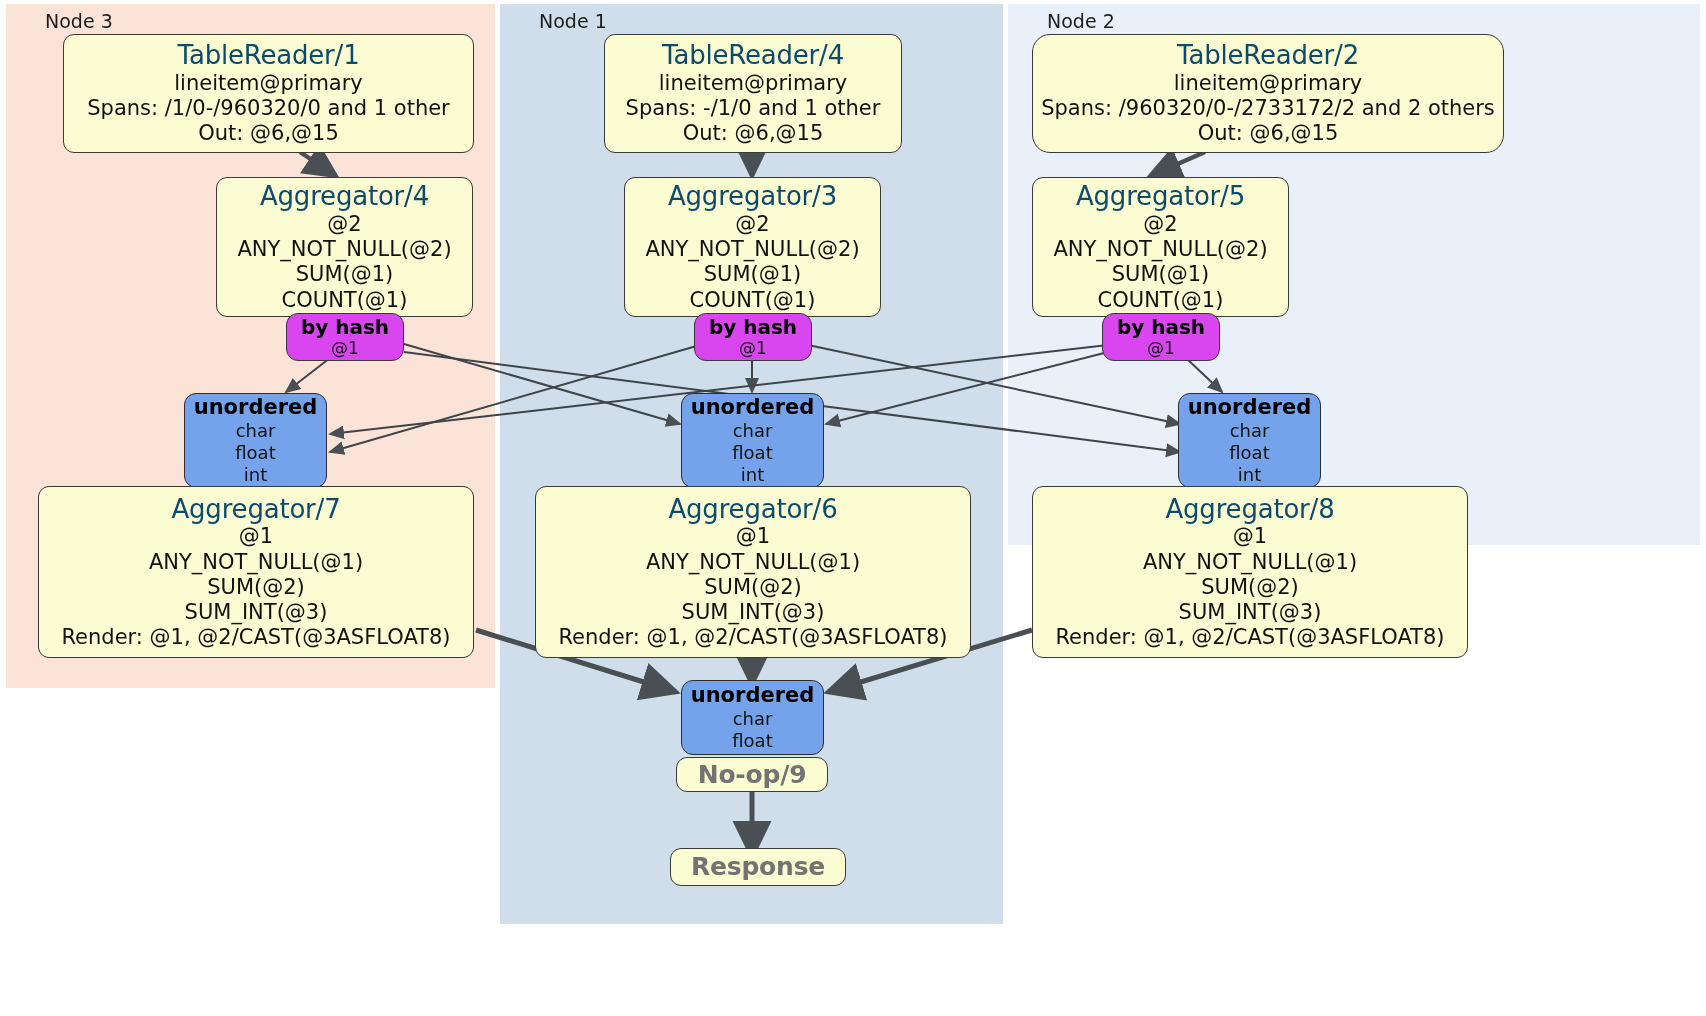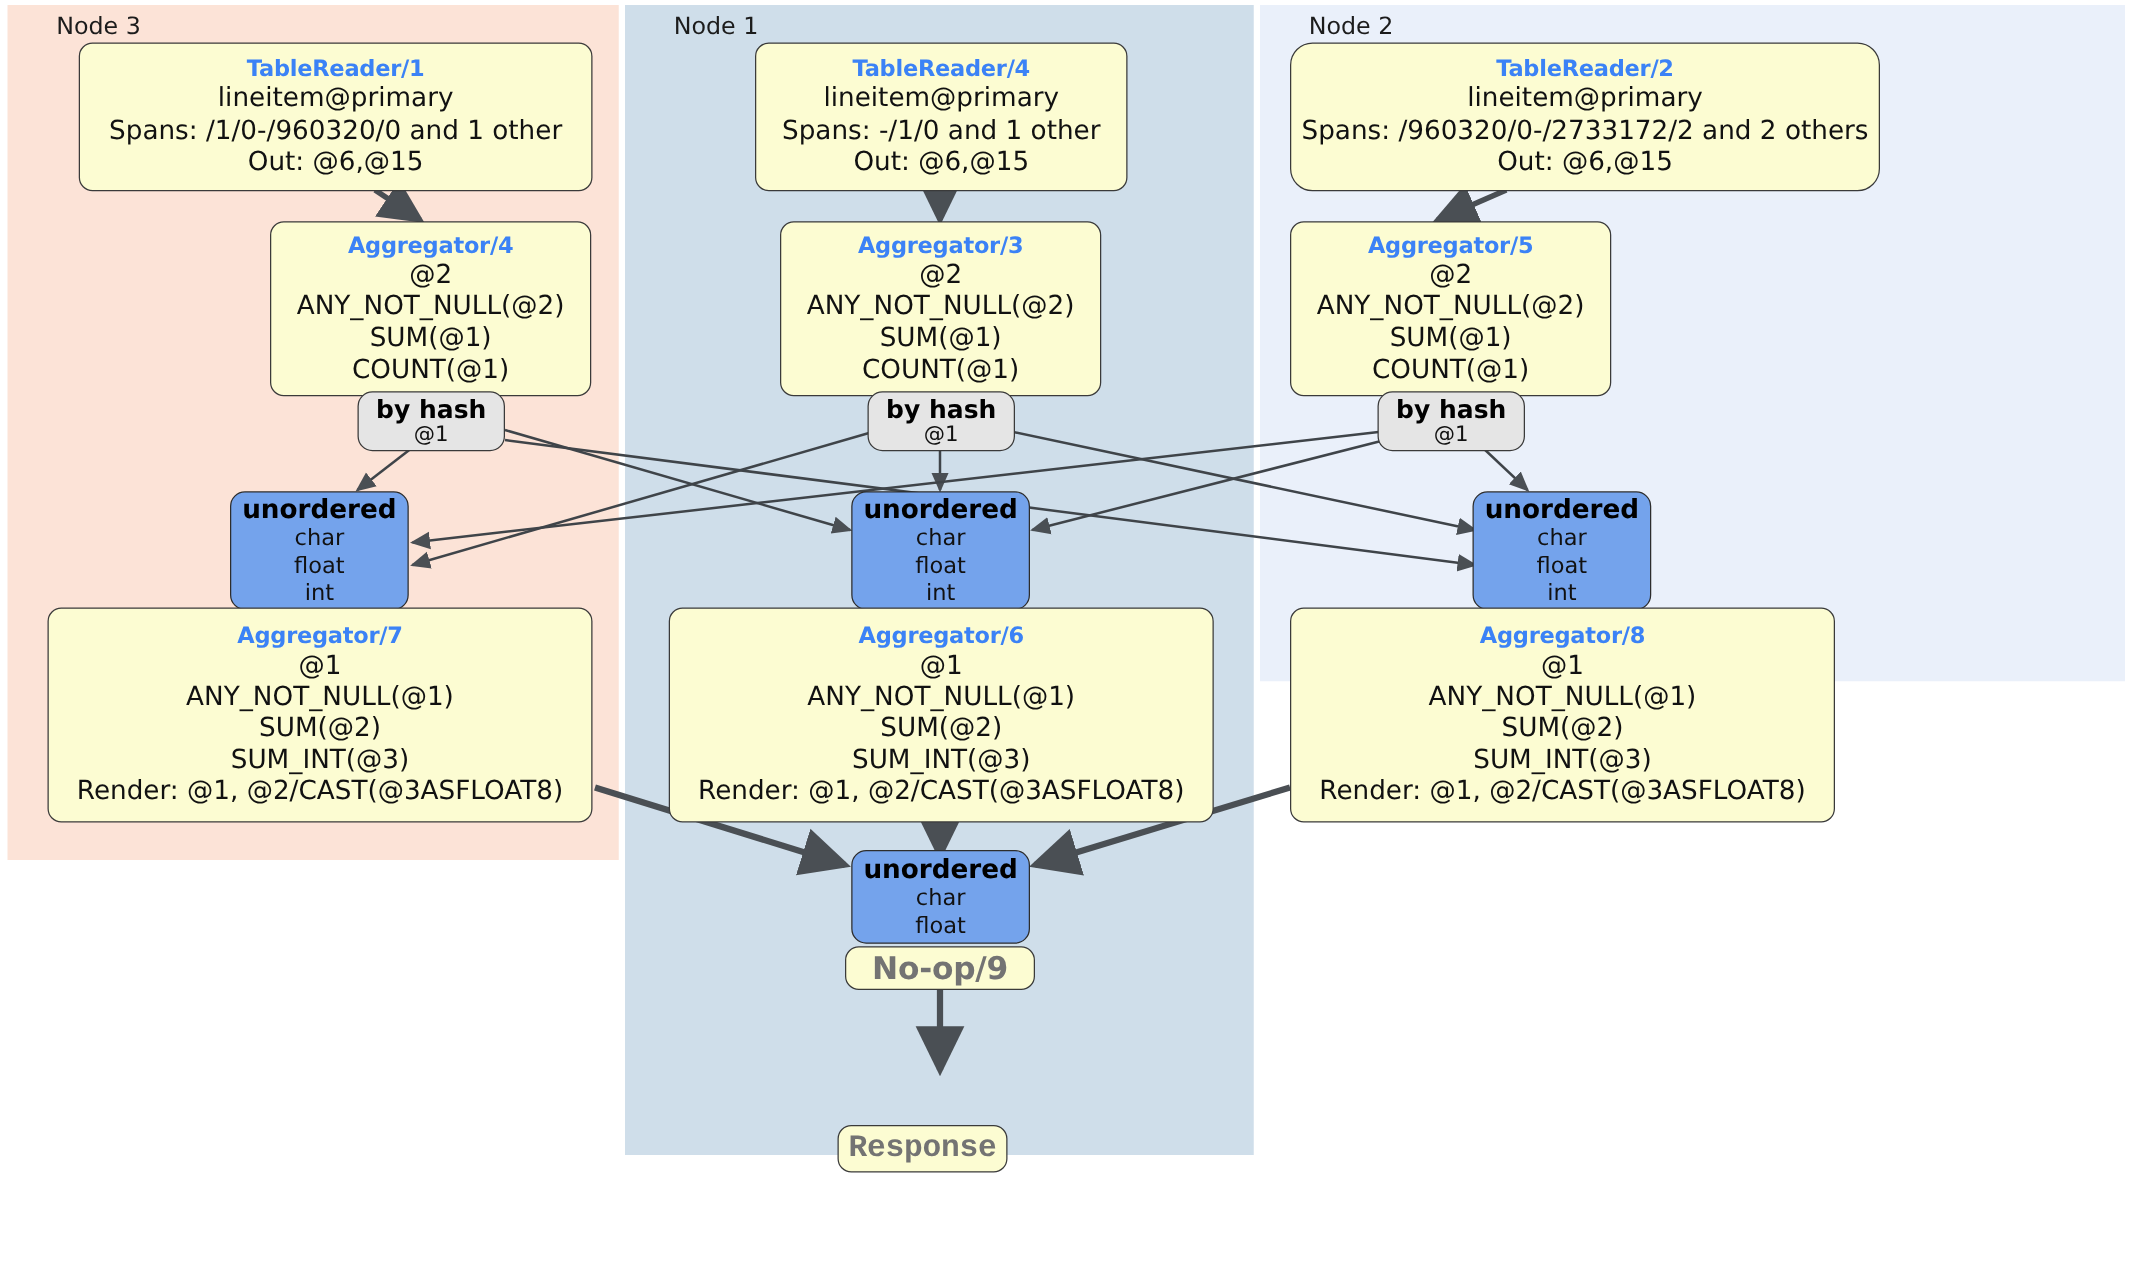--- a/index.html
+++ b/index.html
@@ -55,35 +55,35 @@
     align-items: center;
   }
 
   .proc {
     background: #fcfcd2;
     border: 1.6px solid #3a3a3a;
     border-radius: 11px;
     padding: 4px 10px;
   }
   .proc .title {
-    font-weight: bold;
-    font-size: 18px;
+    font-weight: normal;
+    font-size: 26px;
     line-height: 1.18;
-    color: #3b82f6;
+    color: #0c4a6e;
     letter-spacing: -0.2px;
   }
   .proc .line {
     font-size: 21px;
     line-height: 1.2;
     color: #111;
     white-space: nowrap;
   }
 
   .router-hash {
-    background: #e5e5e5;
+    background: #d946ef;
     border: 1.6px solid #3a3a3a;
     border-radius: 12px;
   }
   .router-hash .rtitle {
     font-weight: bold;
     font-size: 20px;
     line-height: 1.15;
     color: #000;
   }
   .router-hash .rline {
@@ -277,17 +277,17 @@
   <div class="node router-unordered" style="left:681px; top:680px; width:143px; height:75px;">
     <div class="rtitle">unordered</div>
     <div class="rline">char</div>
     <div class="rline">float</div>
   </div>
 
   <div class="node proc smallbox" style="left:676px; top:757px; width:152px; height:35px;">
     <div class="title">No-op/9</div>
   </div>
 
-  <div class="node proc smallbox" style="left:670px; top:900px; width:136px; height:38px;font-family:Liberation Mono, monospace;">
+  <div class="node proc smallbox" style="left:670px; top:848px; width:176px; height:38px;">
     <div class="title">Response</div>
   </div>
 
 </div>
 
 </body></html>

